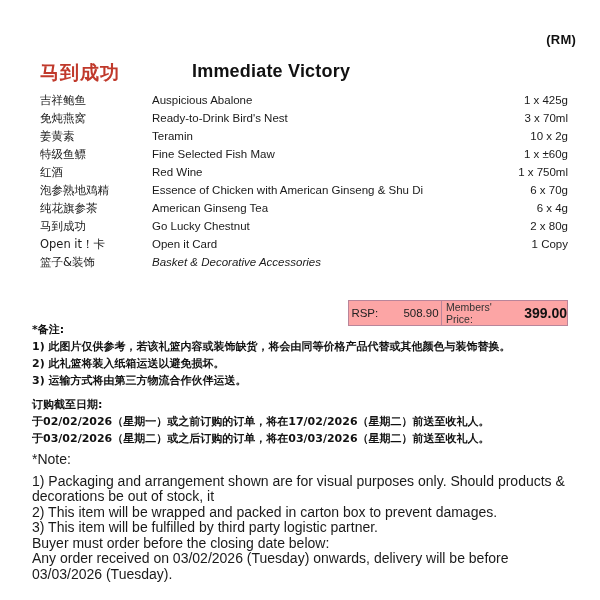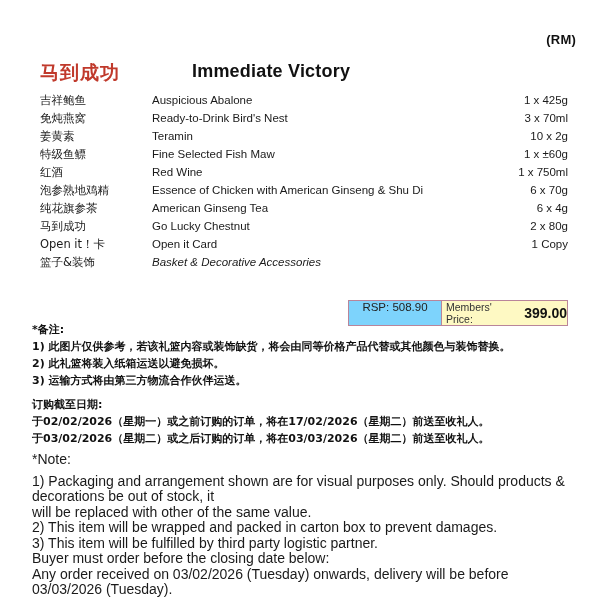--- a/index.html
+++ b/index.html
@@ -84,30 +84,31 @@
     position: absolute;
     top: 300px;
     left: 348px;
     width: 220px;
     height: 26px;
     display: flex;
     border: 1px solid #b9859a;
   }
   .rsp {
     flex: 0 0 92px;
-    background: #7dd3fc;
+    background: #fca5a5;
     color: #222;
     font-size: 11.5px;
     display: flex;
-    align-items: flex-start;
+    align-items: center;
     justify-content: center;
+    gap: 11px;
   }
   .members {
     flex: 1;
-    background: #fef9c3;
+    background: #fca5a5;
     display: flex;
     align-items: center;
     justify-content: flex-start;
     padding-left: 4px;
     gap: 4px;
     border-left: 1px solid #b9859a;
   }
   .members-label { font-size: 10.5px; color: #333; }
   .members-price { font-size: 14px; font-weight: 700; color: #111; }
 
@@ -223,20 +224,19 @@
     <div class="spacer"></div>
     <div class="ln">订购截至日期:</div>
     <div class="ln">于02/02/2026（星期一）或之前订购的订单，将在17/02/2026（星期二）前送至收礼人。</div>
     <div class="ln">于03/02/2026（星期二）或之后订购的订单，将在03/03/2026（星期二）前送至收礼人。</div>
   </div>
 
   <div class="notes-en">
     <p class="ln">*Note:</p>
     <div class="gap"></div>
     <p class="ln">1) Packaging and arrangement shown are for visual purposes only. Should products &amp; decorations be out of stock, it</p>
-    <p class="ln">will be replaced with other of the same value.</p>
     <p class="ln">2) This item will be wrapped and packed in carton box to prevent damages.</p>
     <p class="ln">3) This item will be fulfilled by third party logistic partner.</p>
     <p class="ln">Buyer must order before the closing date below:</p>
     <p class="ln">Any order received on 03/02/2026 (Tuesday) onwards, delivery will be before 03/03/2026 (Tuesday).</p>
   </div>
 
 </div>
 
 </body></html>

